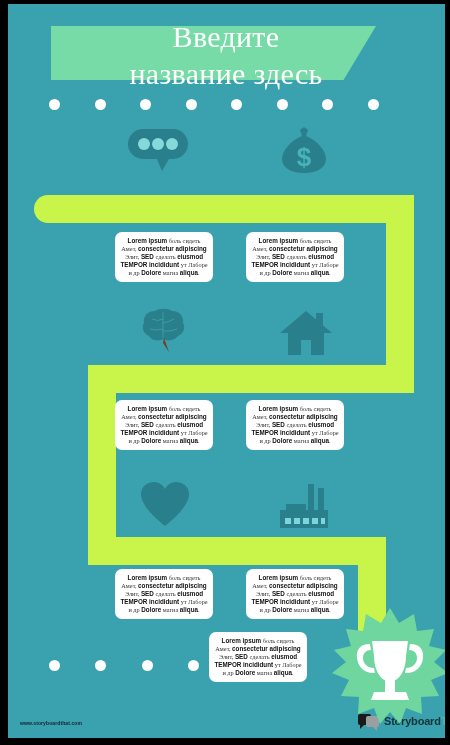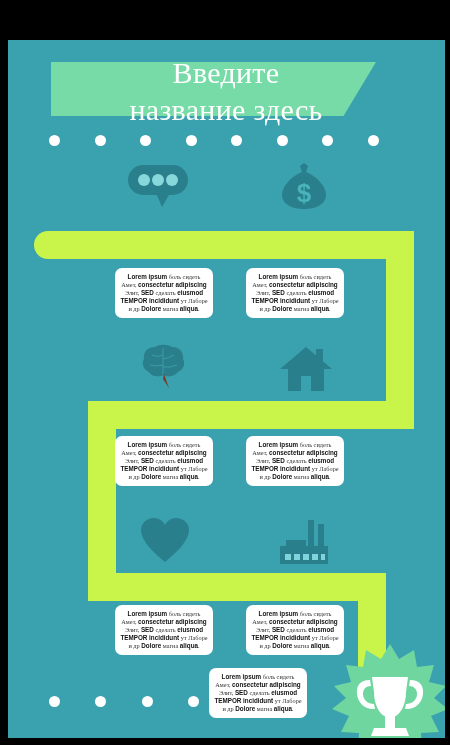--- a/index.html
+++ b/index.html
@@ -13,21 +13,20 @@
     width:450px;height:745px;
     background:#000;
     box-sizing:border-box;
   }
   
   #canvas{
     position:absolute;
     left:8px; top:4px; right:5px; bottom:7px;
     background:#3AA2AE;
     overflow:hidden;
-    margin-top:36px;
   }
   
   .path-seg{position:absolute;background:#C9F54B;}
   #seg-top-h{    left:26px;  top:191px; width:380px; height:28px;
                  border-top-left-radius:16px; border-bottom-left-radius:16px;}
   #seg-right-v{  left:378px; top:191px; width:28px;  height:198px;}
   #seg-mid-h{   left:80px;  top:361px; width:326px; height:28px;}
   #seg-left-v{   left:80px;  top:361px; width:28px;  height:200px;}
   #seg-bot-h{   left:80px;  top:533px; width:298px; height:28px;}
   #seg-bot-v{    left:350px; top:533px; width:28px;  height:104px;}

